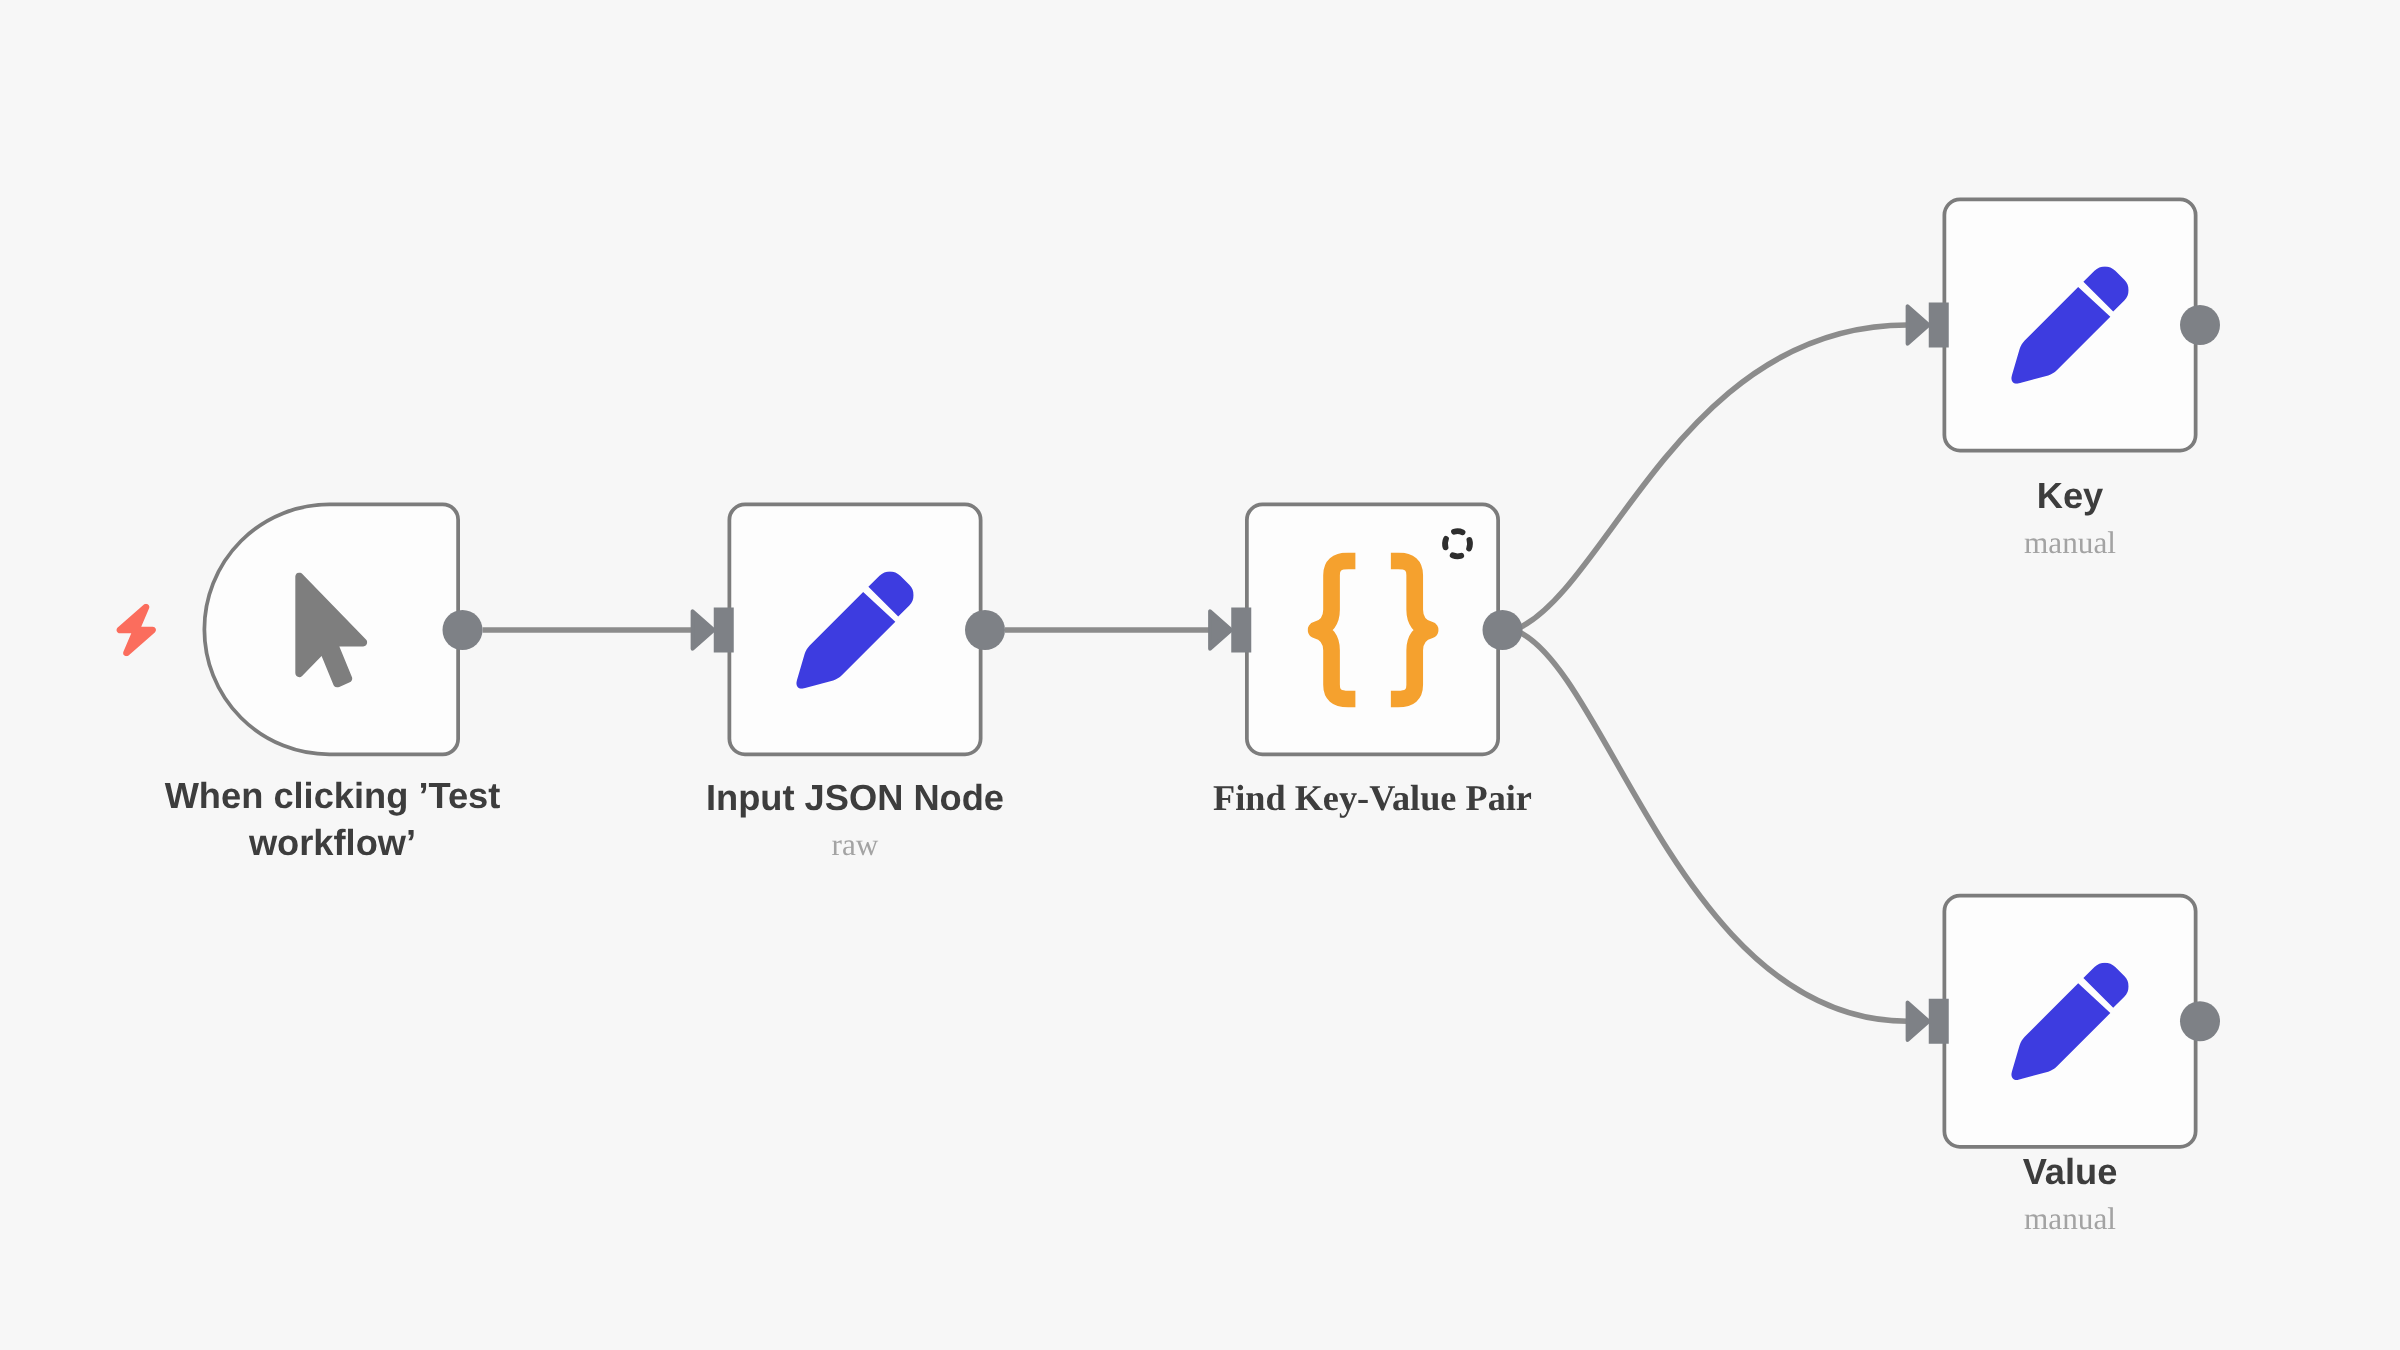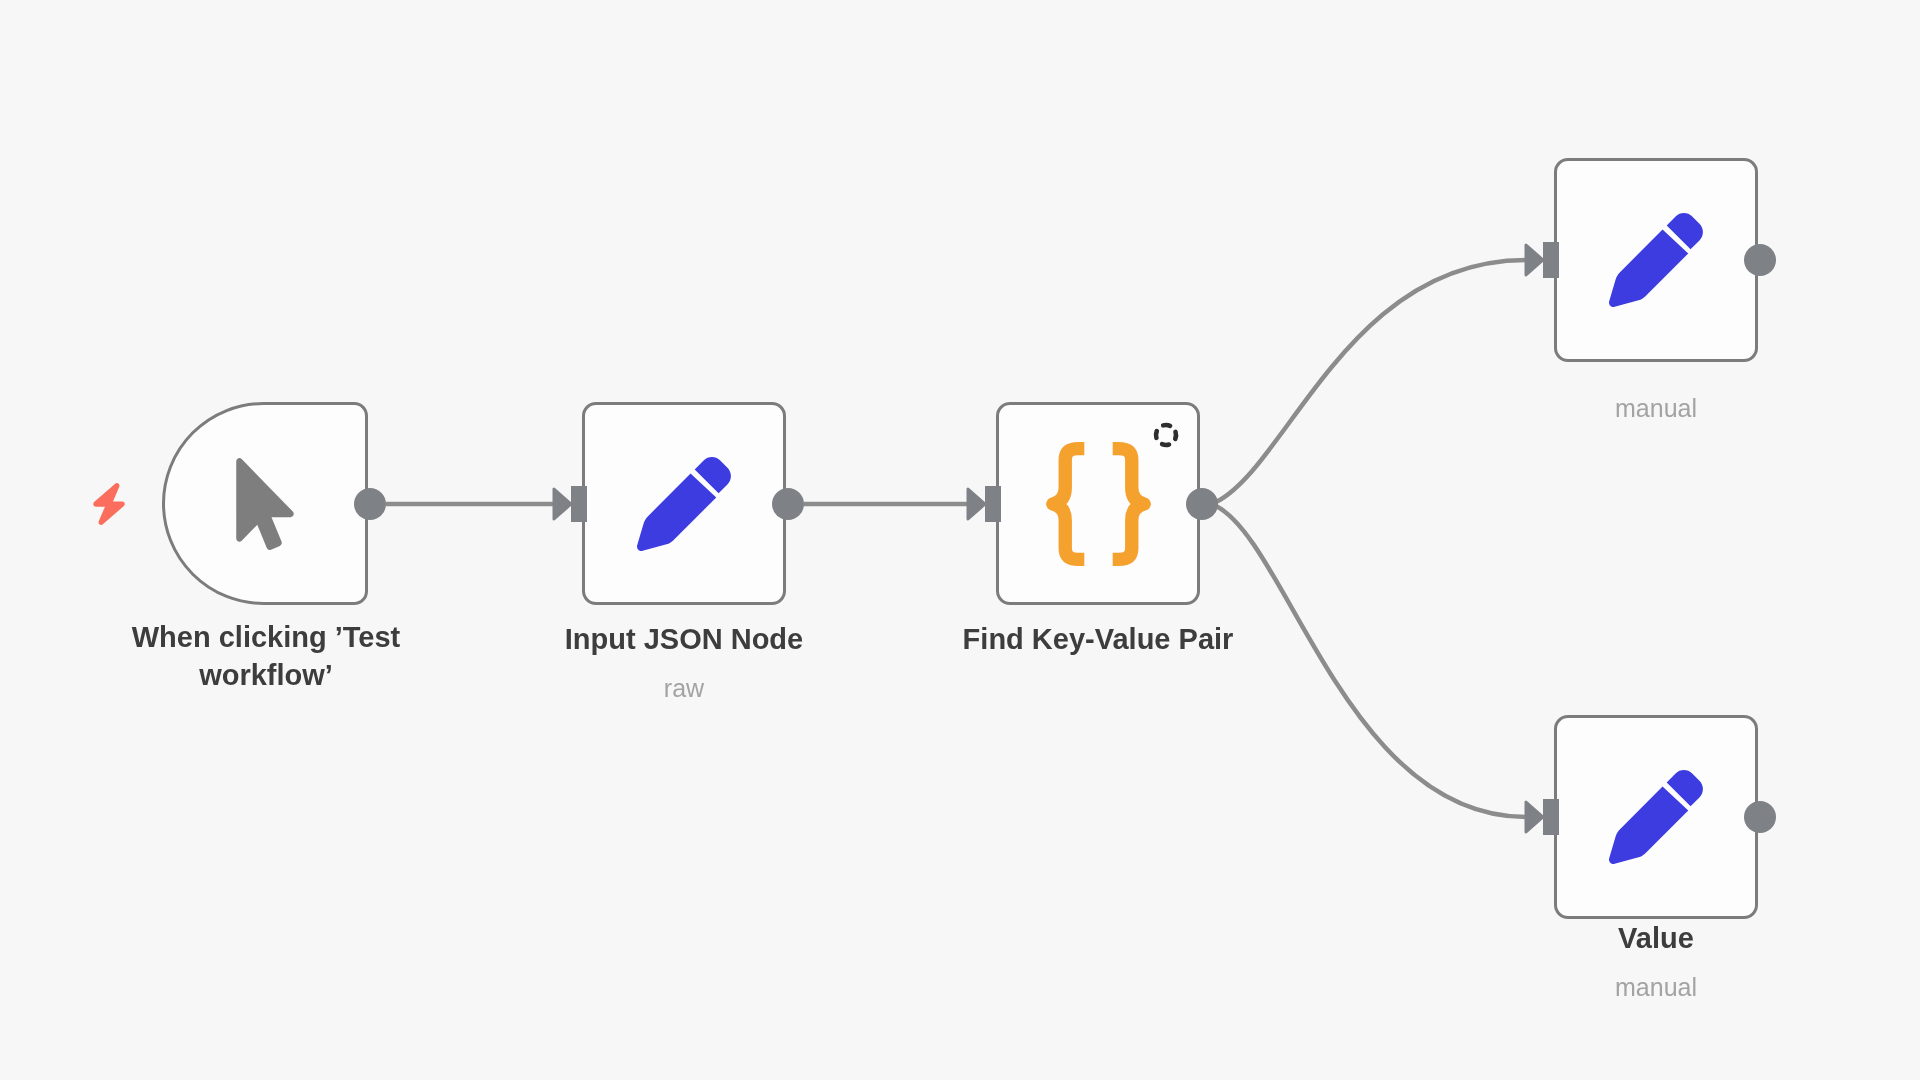--- a/index.html
+++ b/index.html
@@ -28,22 +28,23 @@
 
   .node-label{
     position:absolute;z-index:2;text-align:center;
     transform:translateX(-50%);
   }
   .node-label .name{
     font-size:29px;font-weight:600;line-height:38px;
     color:var(--c-label,#3d3d3d);
   }
   .node-label .sub{
-    margin-top:15px;font-size:25px;font-weight:400;line-height:30px;
+    margin-top:4px;font-size:25px;font-weight:400;line-height:30px;
     color:var(--c-sublabel,#a3a3a3);
+    font-family:Liberation Serif, serif;
   }
 </style>
 </head>
 <body>
 
 <div class="canvas">
 
   <div class="node trigger" style="left:162px;top:402px;width:206px;height:203px;">
     <svg width="58" height="92" viewBox="0 0 320 512">
       <path fill="var(--c-icon-gray)" d="M302.189 329.126H196.105l55.831 135.993c3.889 9.428-.555 19.999-9.444 23.999l-49.165 21.427c-9.165 4-19.443-.571-23.332-9.714l-53.053-129.136-86.664 89.138C18.729 472.71 0 463.554 0 447.977V18.299C0 1.899 19.921-6.096 30.277 5.443l284.412 292.542c11.472 11.179 3.007 31.141-12.5 31.141z"></path>
@@ -88,25 +89,26 @@
 
   <div class="node-label" style="left:684px;top:620px;width:400px;">
     <div class="name">Input JSON Node</div>
     <div class="sub">raw</div>
   </div>
 
   <div class="node-label" style="left:266px;top:618px;width:350px;">
     <div class="name">When clicking ’Test workflow’</div>
   </div>
 
-  <div class="node-label" style="left:1098px;top:620px;width:440px;">
+  <div class="node-label" style="left:1098px;top:620px;width:440px;font-family:Liberation Serif, serif;">
     <div class="name">Find Key-Value Pair</div>
   </div>
 
   <div class="node-label" style="left:1656px;top:378px;width:300px;">
+    <div class="name">Key</div>
     <div class="sub">manual</div>
   </div>
 
   <div class="node-label" style="left:1656px;top:919px;width:300px;">
     <div class="name">Value</div>
     <div class="sub">manual</div>
   </div>
 
   <svg class="edges">
 

